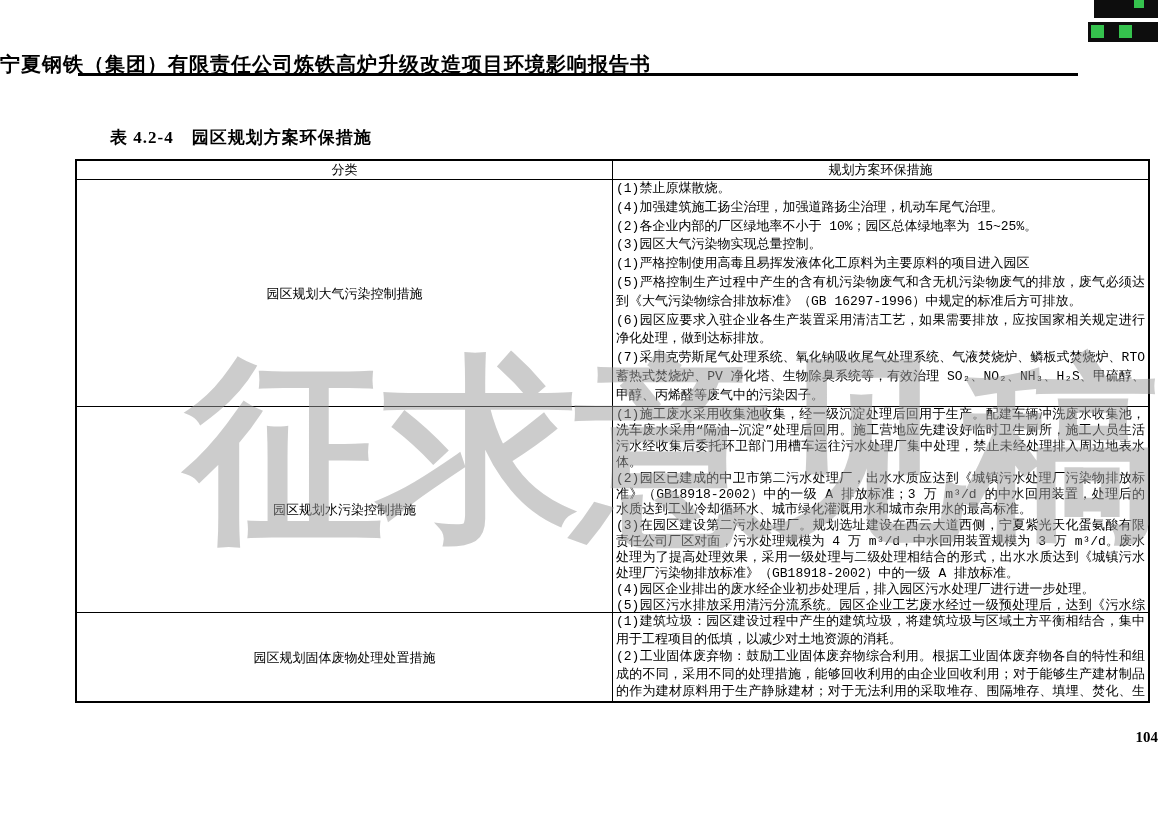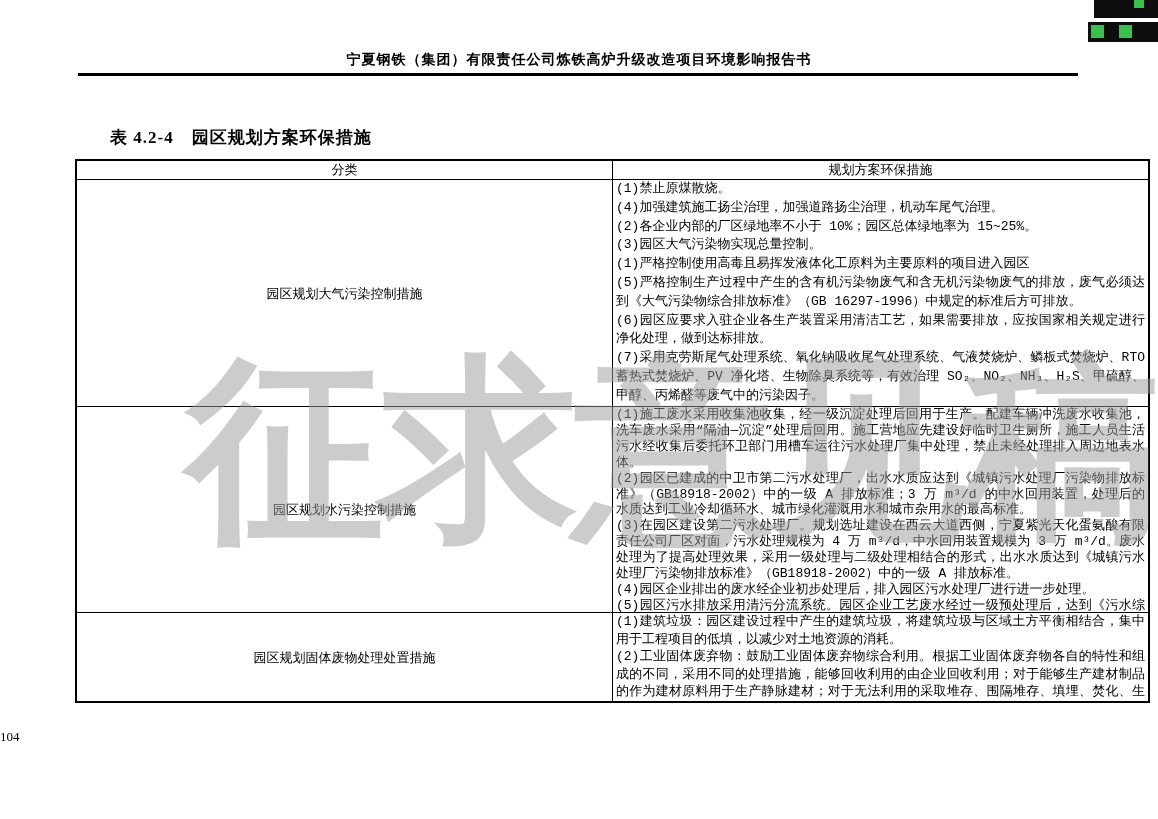--- a/index.html
+++ b/index.html
@@ -3,21 +3,21 @@
 <meta charset="utf-8">
 <style>
   html,body { margin:0; padding:0; }
   body {
     width:1158px; height:819px; position:relative; overflow:hidden;
     background:#ffffff; color:#000;
     font-family:"Liberation Serif","DejaVu Serif",serif;
   }
   .page-header {
     position:absolute; top:51px; left:0; width:100%;
-    text-align:center; font-size:14px; font-weight:bold; letter-spacing:1px;
+    font-size:20px; font-weight:bold; letter-spacing:1px;
   }
   .header-rule {
     position:absolute; top:73px; left:78px; width:1000px; height:3px; background:#000;
   }
   .table-title {
     position:absolute; top:126px; left:110px;
     font-size:17px; font-weight:bold; letter-spacing:1px;
   }
   table.main-table {
     position:absolute; top:159px; left:75px; width:1075px;
@@ -38,21 +38,21 @@
   .cell-content {
     overflow:hidden; font-size:13px; text-align:justify;
   }
   .cc-r1 { height:226px; line-height:18.8px; }
   .cc-r2 { height:205px; line-height:15.9px; }
   .cc-r3 { height:88px;  line-height:17.6px; }
   .para { margin:0; }
   .row-sep td { border-top:2px solid #000; }
   .page-number {
     position:absolute; top:729px; left:0; width:100%;
-    text-align:left; font-size:13px; font-weight:normal;
+    text-align:right; font-size:15px; font-weight:bold;
   }
   .watermark {
     position:absolute; top:336px; left:186px; width:975px;
     font-family:"DejaVu Sans","Liberation Sans",sans-serif;
     font-size:198px; line-height:1.15; font-weight:700;
     color:#9a9a9a; opacity:0.5; letter-spacing:-4px; white-space:nowrap;
     z-index:4; pointer-events:none;
   }
   .glitch {
     position:absolute; top:0; right:0; width:70px; z-index:10;

